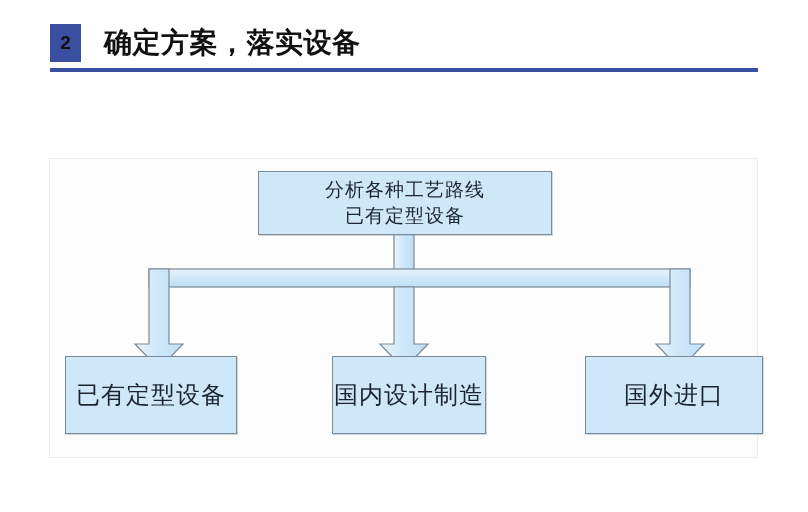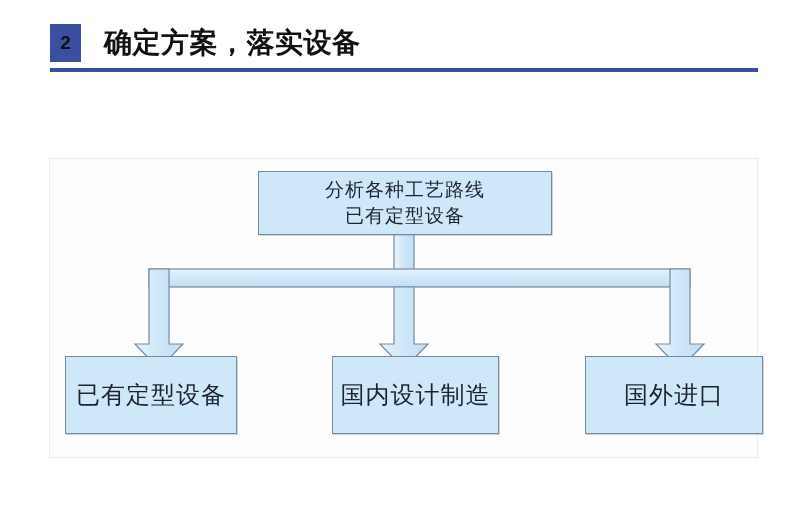--- a/index.html
+++ b/index.html
@@ -104,21 +104,21 @@
     width: 294px;
     height: 64px;
     font-size: 19px;
   }
   .box-bottom {
     top: 197px;
     height: 78px;
     font-size: 24px;
   }
   .box-left   { left: 15px;  width: 172px; }
-  .box-mid    { left: 282px; width: 167px; }
+  .box-mid    { left: 282px; width: 154px; }
   .box-right  { left: 535px; width: 178px; }
 
   
   .connector-layer {
     position: absolute;
     left: 0;
     top: 0;
     width: 709px;
     height: 300px;
     pointer-events: none;

